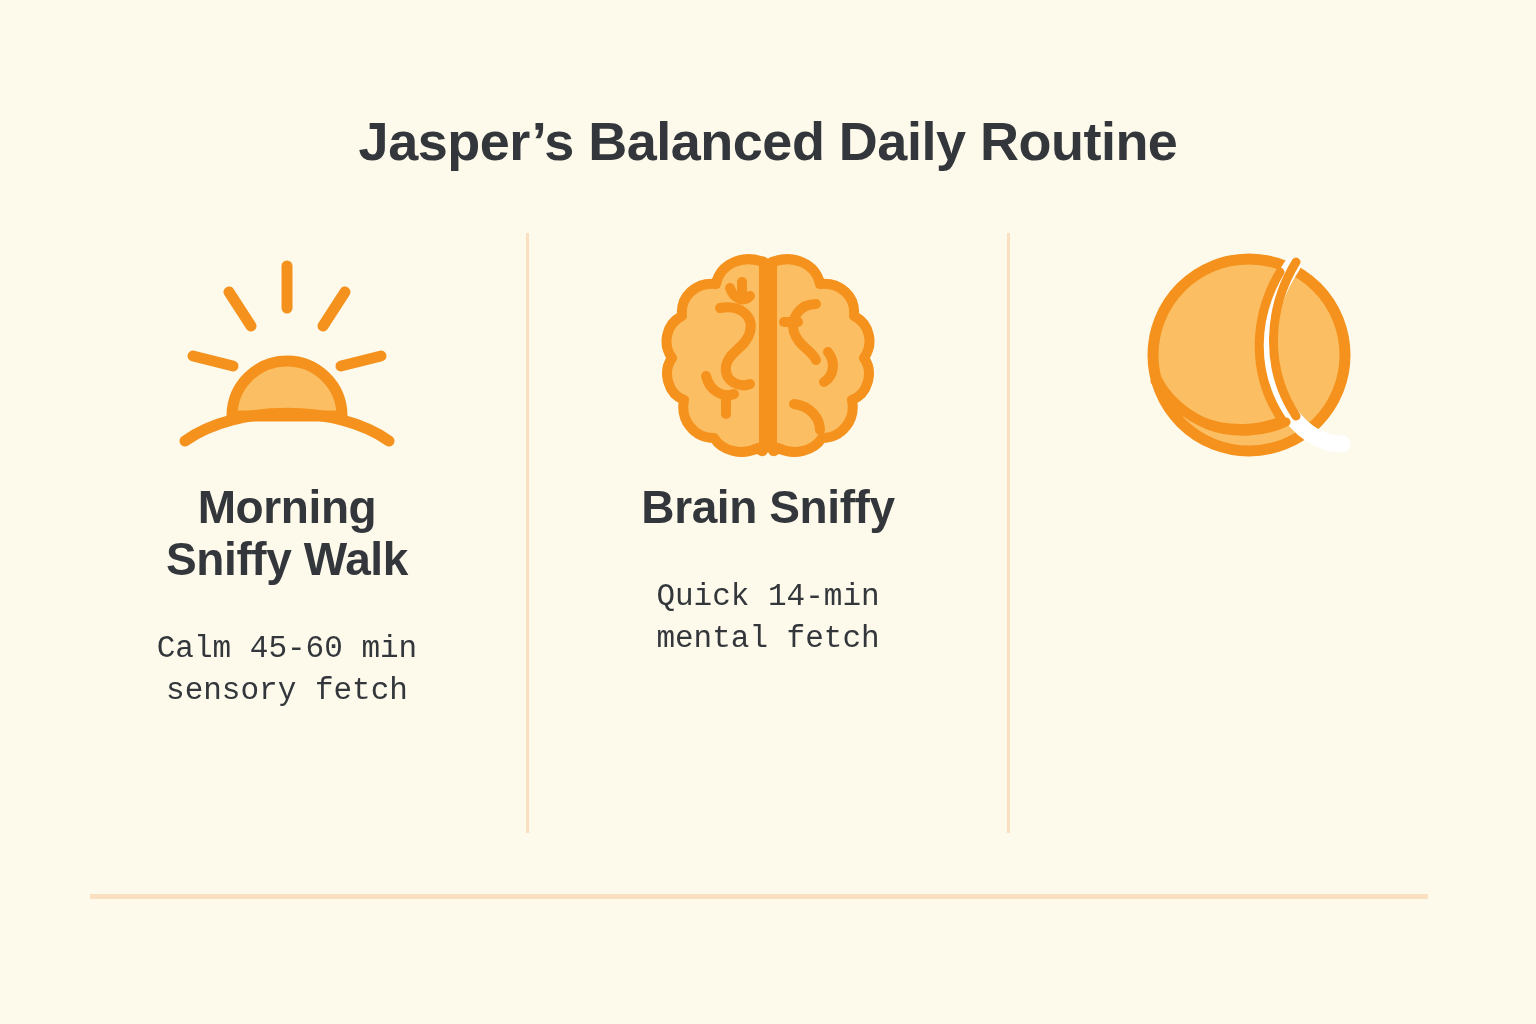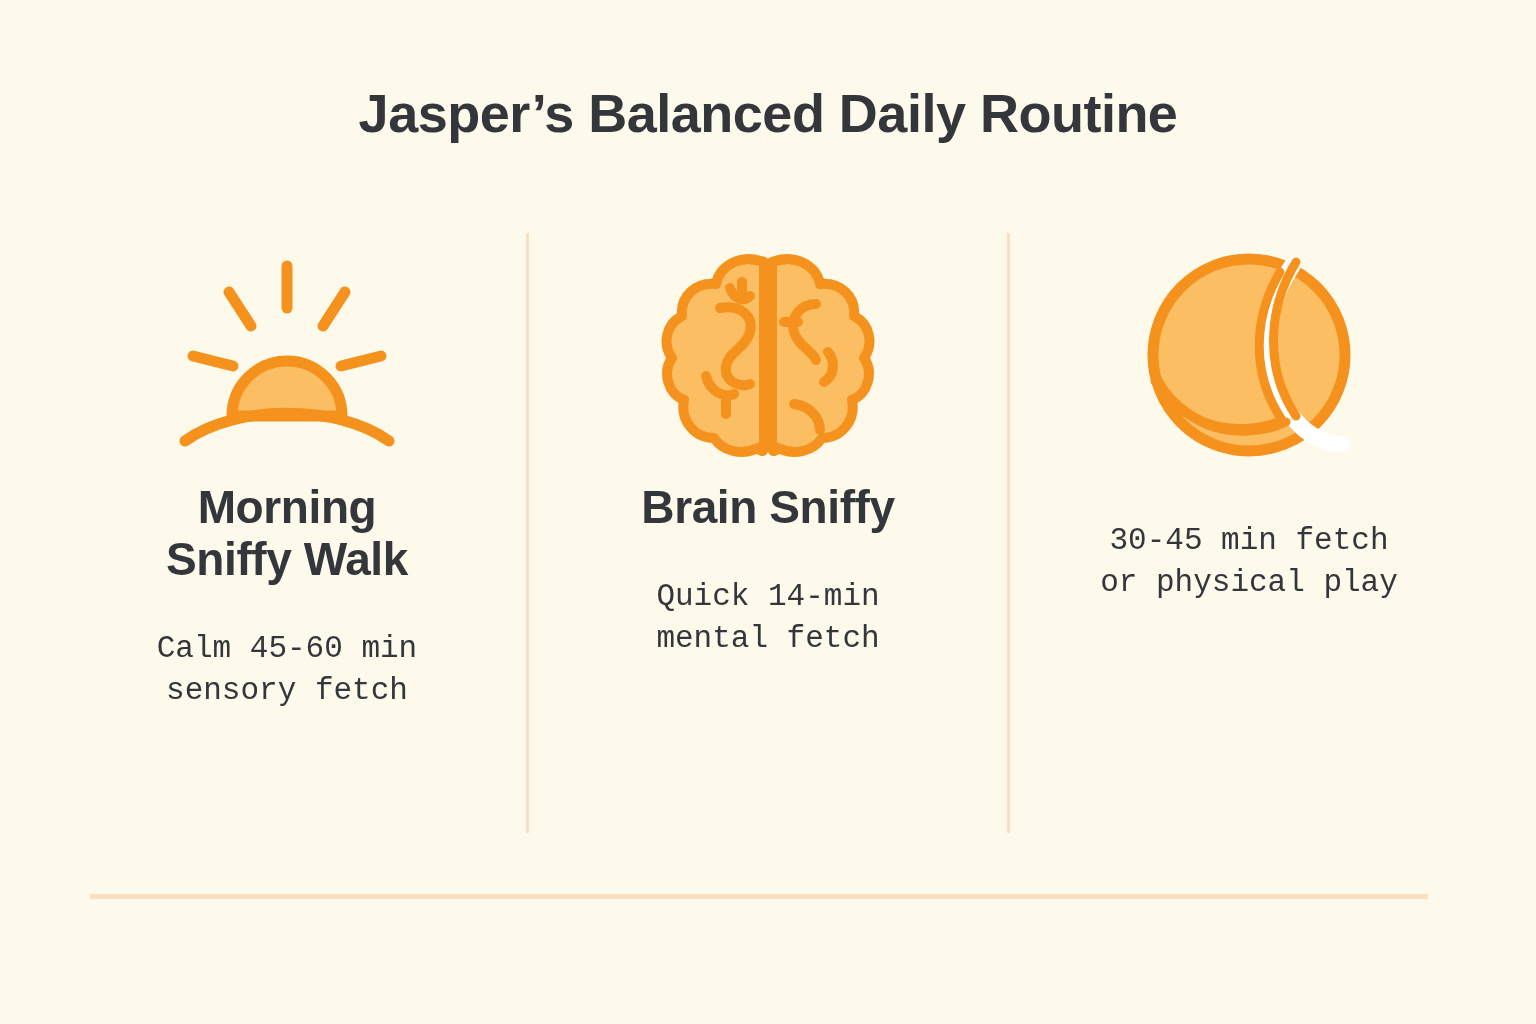--- a/index.html
+++ b/index.html
@@ -16,21 +16,21 @@
 
   .infographic {
     position: relative;
     width: 1536px;
     height: 1024px;
     box-sizing: border-box;
   }
 
   .page-title {
     position: absolute;
-    top: 84px;
+    top: 112px;
     left: 0;
     width: 1536px;
     text-align: center;
     font-size: 54px;
     font-weight: bold;
     letter-spacing: -0.5px;
     color: #33373B;
     line-height: 1.1;
   }
 
@@ -196,23 +196,19 @@
           <circle cx="107" cy="107" r="96" fill="#FBBE62" stroke="#F5921E" stroke-width="11"></circle>
 
           <path d="M 150 18 C 120 62 116 120 148 166 C 166 190 186 196 200 196" fill="none" stroke="#FFFFFF" stroke-width="17" stroke-linecap="round"></path>
           <path d="M 150 18 C 120 62 116 120 148 166 C 166 190 186 196 200 196" fill="none" stroke="#F5921E" stroke-width="9" stroke-linecap="round" stroke-dasharray="0 0" opacity="0"></path>
           <path d="M 154 14 C 126 60 122 120 154 168" fill="none" stroke="#F5921E" stroke-width="9" stroke-linecap="round"></path>
           <path d="M 138 24 C 112 68 108 124 140 172 C 120 182 86 184 62 174 C 40 164 24 148 16 132" fill="none" stroke="#F5921E" stroke-width="9" stroke-linecap="round"></path>
           <path d="M 140 172 C 120 182 86 184 62 174 C 40 164 24 148 16 132" fill="none" stroke="#FFFFFF" stroke-width="0"></path>
           <path d="M 13 133 C 26 152 44 168 66 177 C 92 187 124 184 144 174" fill="none" stroke="#F5921E" stroke-width="9" stroke-linecap="round"></path>
         </svg>
       </div>
-      <div class="card-desc">
-        <div>30-45 min fetch</div>
-        <div>or physical play</div>
-      </div>
     </div>
 
   </div>
 
   <div class="footer-rule"></div>
 
 </div>
 
 </body></html>

